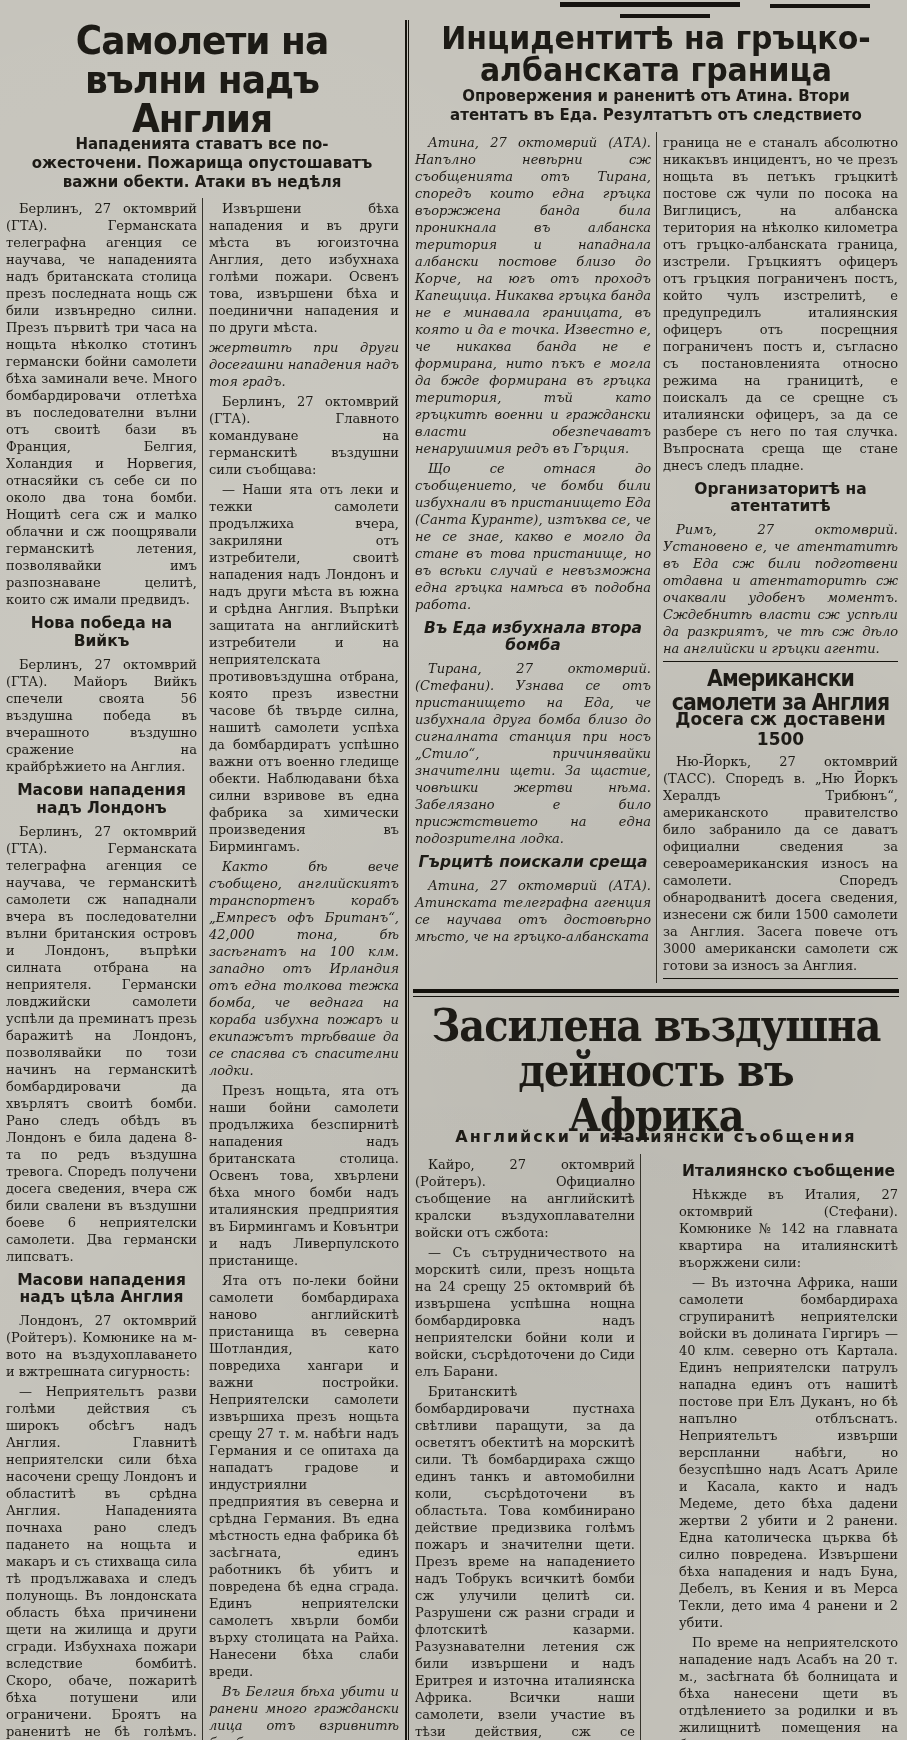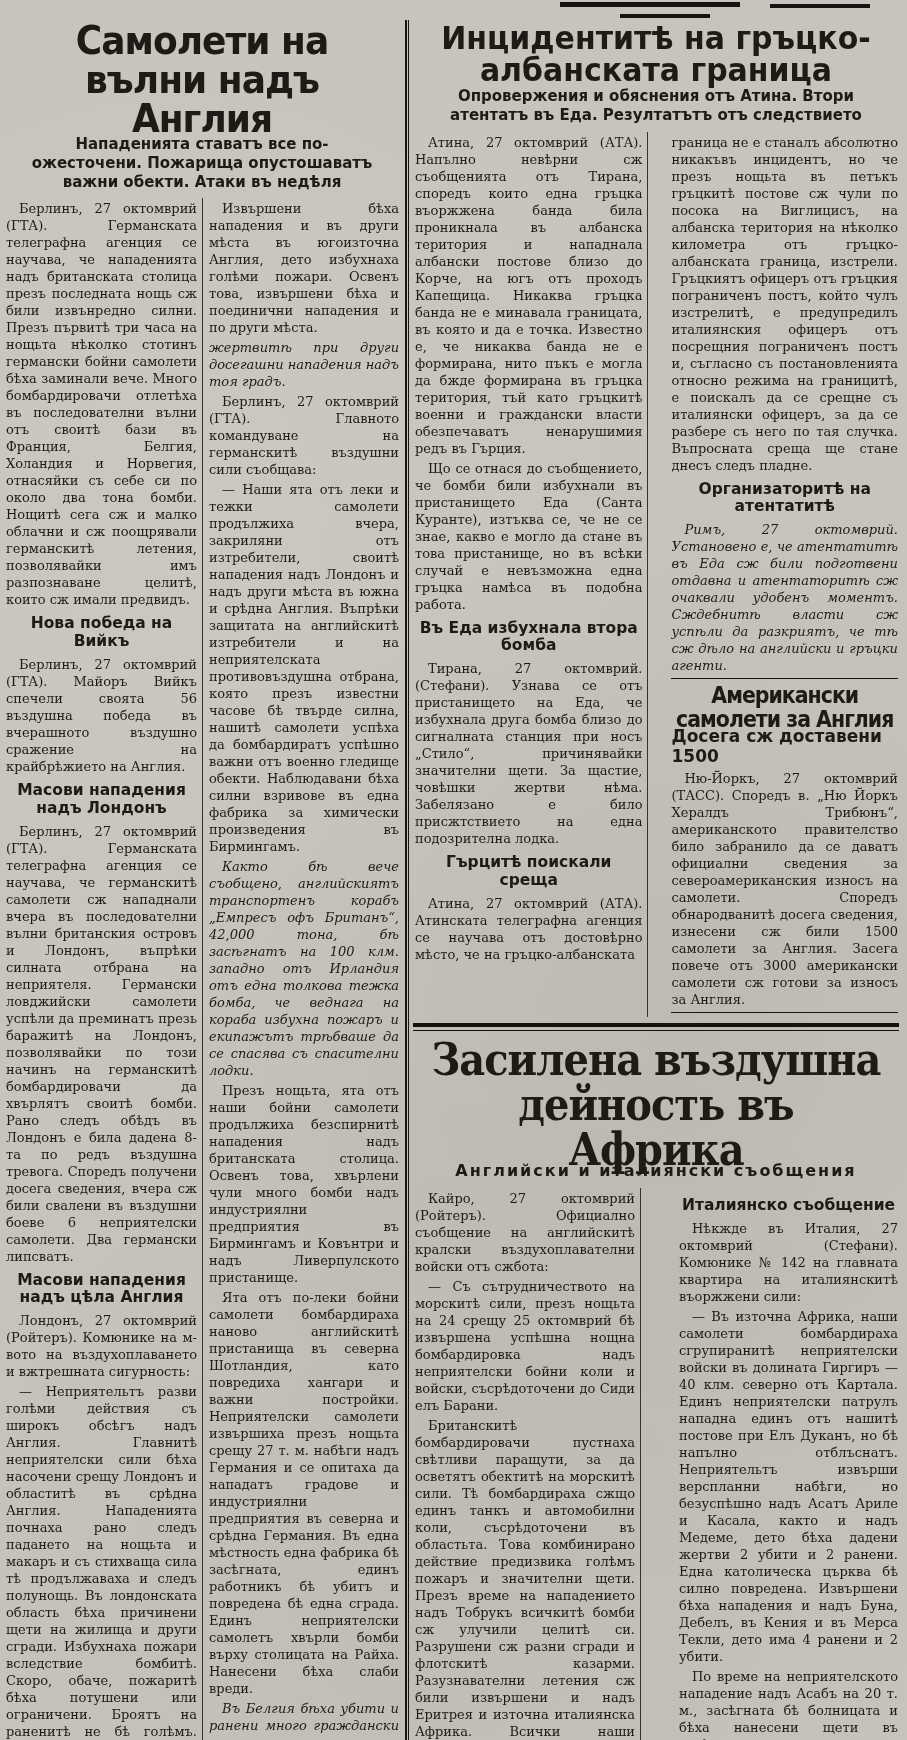--- a/index.html
+++ b/index.html
@@ -32,22 +32,22 @@
   .half-right .head-xl{font-size:30px;letter-spacing:0;}
   .deck{
     font-family:"DejaVu Sans",sans-serif;font-weight:bold;text-align:center;
     font-size:15px;line-height:1.25;margin:0 6px 4px;
   }
   .cols{display:flex;align-items:stretch;}
   .col{padding:2px 5px 0 6px;}
   .c1,.c3,.cA1,.cB1{border-right:1px solid #34322a;}
   .c1{width:191px;}
   .c2{width:190px;}
-  .c3{width:236px;}
-  .c4{width:235px;margin-left:17px;}
+  .c3{width:236px;font-style:italic;}
+  .c4{width:235px;}
 
   p.b{
     font-size:13px;line-height:17px;text-align:justify;margin:0 0 3px;
     text-indent:13px;
   }
   p.b.noind{text-indent:0;}
   p.b.it{font-style:italic;}
   .xhead{
     font-family:"DejaVu Sans",sans-serif;font-weight:bold;font-size:15.5px;
     line-height:1.15;text-align:center;margin:7px 0 5px;
@@ -58,21 +58,21 @@
     transform:scaleY(1.1);transform-origin:top;
   }
 
   .box-head{
     font-family:"DejaVu Sans",sans-serif;font-weight:bold;font-size:20.5px;
     letter-spacing:-1px;line-height:1;text-align:center;margin:3px 0 2px;
     transform:scaleY(1.15);transform-origin:top;
   }
   .box-sub{
     font-family:"DejaVu Sans",sans-serif;font-weight:bold;font-size:17px;
-    margin:2px 0 4px;
+    text-align:center;margin:2px 0 4px;
   }
   .thin-rule{border-top:1px solid #17150f;margin:4px 0;}
 
   .dbl-rule{border-top:4px solid #14120d;border-bottom:1px solid #14120d;height:3px;margin:6px 4px 2px;}
   .africa-head{
     font-family:"DejaVu Serif",serif;font-weight:bold;font-size:40px;
     line-height:1;text-align:center;letter-spacing:-1px;margin:2px 0 4px;
     transform:scaleY(1.12);transform-origin:top;
   }
   .africa-sub{
@@ -113,35 +113,35 @@
           <p class="b">— Неприятельтъ разви голѣми действия съ широкъ обсѣгъ надъ Англия. Главнитѣ неприятелски сили бѣха насочени срещу Лондонъ и областитѣ въ срѣдна Англия. Нападенията почнаха рано следъ падането на нощьта и макаръ и съ стихваща сила тѣ продължаваха и следъ полунощь. Въ лондонската область бѣха причинени щети на жилища и други сгради. Избухнаха пожари вследствие бомбитѣ. Скоро, обаче, пожаритѣ бѣха потушени или ограничени. Броятъ на раненитѣ не бѣ голѣмъ. Извършено бѣ силно нападение надъ единъ градъ въ срѣдна Англия, дето бѣха хвърлени голѣмъ брой запалителни бомби. Пожарнитѣ команди веднага пристжпиха къмъ потушаване на пожаритѣ, нѣкои отъ които бѣха голѣми. Въ тая область бѣха причинени сжщо така щети вследствие на взривенитѣ бомби. Отъ досега полученитѣ сведения се вижда, че броятъ на раненитѣ и убититѣ е по-голѣмъ отъ броя на</p>
 
         </div>
 
         <div class="col c2">
           <p class="b">Извършени бѣха нападения и въ други мѣста въ югоизточна Англия, дето избухнаха голѣми пожари. Освенъ това, извършени бѣха и поединични нападения и по други мѣста.</p>
           <p class="b it noind">жертвитѣ при други досегашни нападения надъ тоя градъ.</p>
           <p class="b">Берлинъ, 27 октомврий (ГТА). Главното командуване на германскитѣ въздушни сили съобщава:</p>
           <p class="b">— Наши ята отъ леки и тежки самолети продължиха вчера, закриляни отъ изтребители, своитѣ нападения надъ Лондонъ и надъ други мѣста въ южна и срѣдна Англия. Въпрѣки защитата на английскитѣ изтребители и на неприятелската противовъздушна отбрана, която презъ известни часове бѣ твърде силна, нашитѣ самолети успѣха да бомбардиратъ успѣшно важни отъ военно гледище обекти. Наблюдавани бѣха силни взривове въ една фабрика за химически произведения въ Бирмингамъ.</p>
           <p class="b it">Както бѣ вече съобщено, английскиятъ транспортенъ корабъ „Емпресъ офъ Британъ“, 42,000 тона, бѣ засѣгнатъ на 100 клм. западно отъ Ирландия отъ една толкова тежка бомба, че веднага на кораба избухна пожаръ и екипажътъ трѣбваше да се спасява съ спасителни лодки.</p>
-          <p class="b">Презъ нощьта, ята отъ наши бойни самолети продължиха безспирнитѣ нападения надъ британската столица. Освенъ това, хвърлени чули много бомби надъ индустриялни предприятия въ Бирмингамъ и Ковънтри и надъ Ливерпулското пристанище.</p>
+          <p class="b">Презъ нощьта, ята отъ наши бойни самолети продължиха безспирнитѣ нападения надъ британската столица. Освенъ това, хвърлени бѣха много бомби надъ италиянския предприятия въ Бирмингамъ и Ковънтри и надъ Ливерпулското пристанище.</p>
           <p class="b">Ята отъ по-леки бойни самолети бомбардираха наново английскитѣ пристанища въ северна Шотландия, като повредиха хангари и важни постройки. Неприятелски самолети извършиха презъ нощьта срещу 27 т. м. набѣги надъ Германия и се опитаха да нападатъ градове и индустриялни предприятия въ северна и срѣдна Германия. Въ една мѣстность една фабрика бѣ засѣгната, единъ работникъ бѣ убитъ и повредена бѣ една сграда. Единъ неприятелски самолетъ хвърли бомби върху столицата на Райха. Нанесени бѣха слаби вреди.</p>
           <p class="b it">Въ Белгия бѣха убити и ранени много граждански лица отъ взривнитѣ бомби на неприятеля. Много кжщи бѣха засегнати отъ неприятеля. Неприятельтъ загуби 9 самолети. 4 германски липсватъ.</p>
 
         </div>
 
       </div>
     </div>
 
     <div class="half-right">
 
       <div>
         <header class="band">
           <h1 class="head-xl">Инцидентитѣ на гръцко-албанската граница</h1>
-          <div class="deck">Опровержения и обяснения отъ Атина. Втори атентатъ въ Еда. Резултатътъ отъ следствието</div>
+          <div class="deck">Опровержения и раненитѣ отъ Атина. Втори атентатъ въ Еда. Резултатътъ отъ следствието</div>
         </header>
         <div class="cols">
 
           <div class="col c3">
             <p class="b">Атина, 27 октомврий (АТА). Напълно невѣрни сж съобщенията отъ Тирана, споредъ които една гръцка въоржжена банда била проникнала въ албанска територия и нападнала албански постове близо до Корче, на югъ отъ проходъ Капещица. Никаква гръцка банда не е минавала границата, въ която и да е точка. Известно е, че никаква банда не е формирана, нито пъкъ е могла да бжде формирана въ гръцка територия, тъй като гръцкитѣ военни и граждански власти обезпечаватъ ненарушимия редъ въ Гърция.</p>
             <p class="b">Що се отнася до съобщението, че бомби били избухнали въ пристанището Еда (Санта Куранте), изтъква се, че не се знае, какво е могло да стане въ това пристанище, но въ всѣки случай е невъзможна една гръцка намѣса въ подобна работа.</p>
             <h4 class="xhead">Въ Еда избухнала втора бомба</h4>
             <p class="b">Тирана, 27 октомврий. (Стефани). Узнава се отъ пристанището на Еда, че избухнала друга бомба близо до сигналната станция при носъ „Стило“, причинявайки значителни щети. За щастие, човѣшки жертви нѣма. Забелязано е било присжтствието на една подозрителна лодка.</p>
             <h4 class="xhead">Гърцитѣ поискали среща</h4>
             <p class="b">Атина, 27 октомврий (АТА). Атинската телеграфна агенция се научава отъ достовѣрно мѣсто, че на гръцко-албанската</p>

